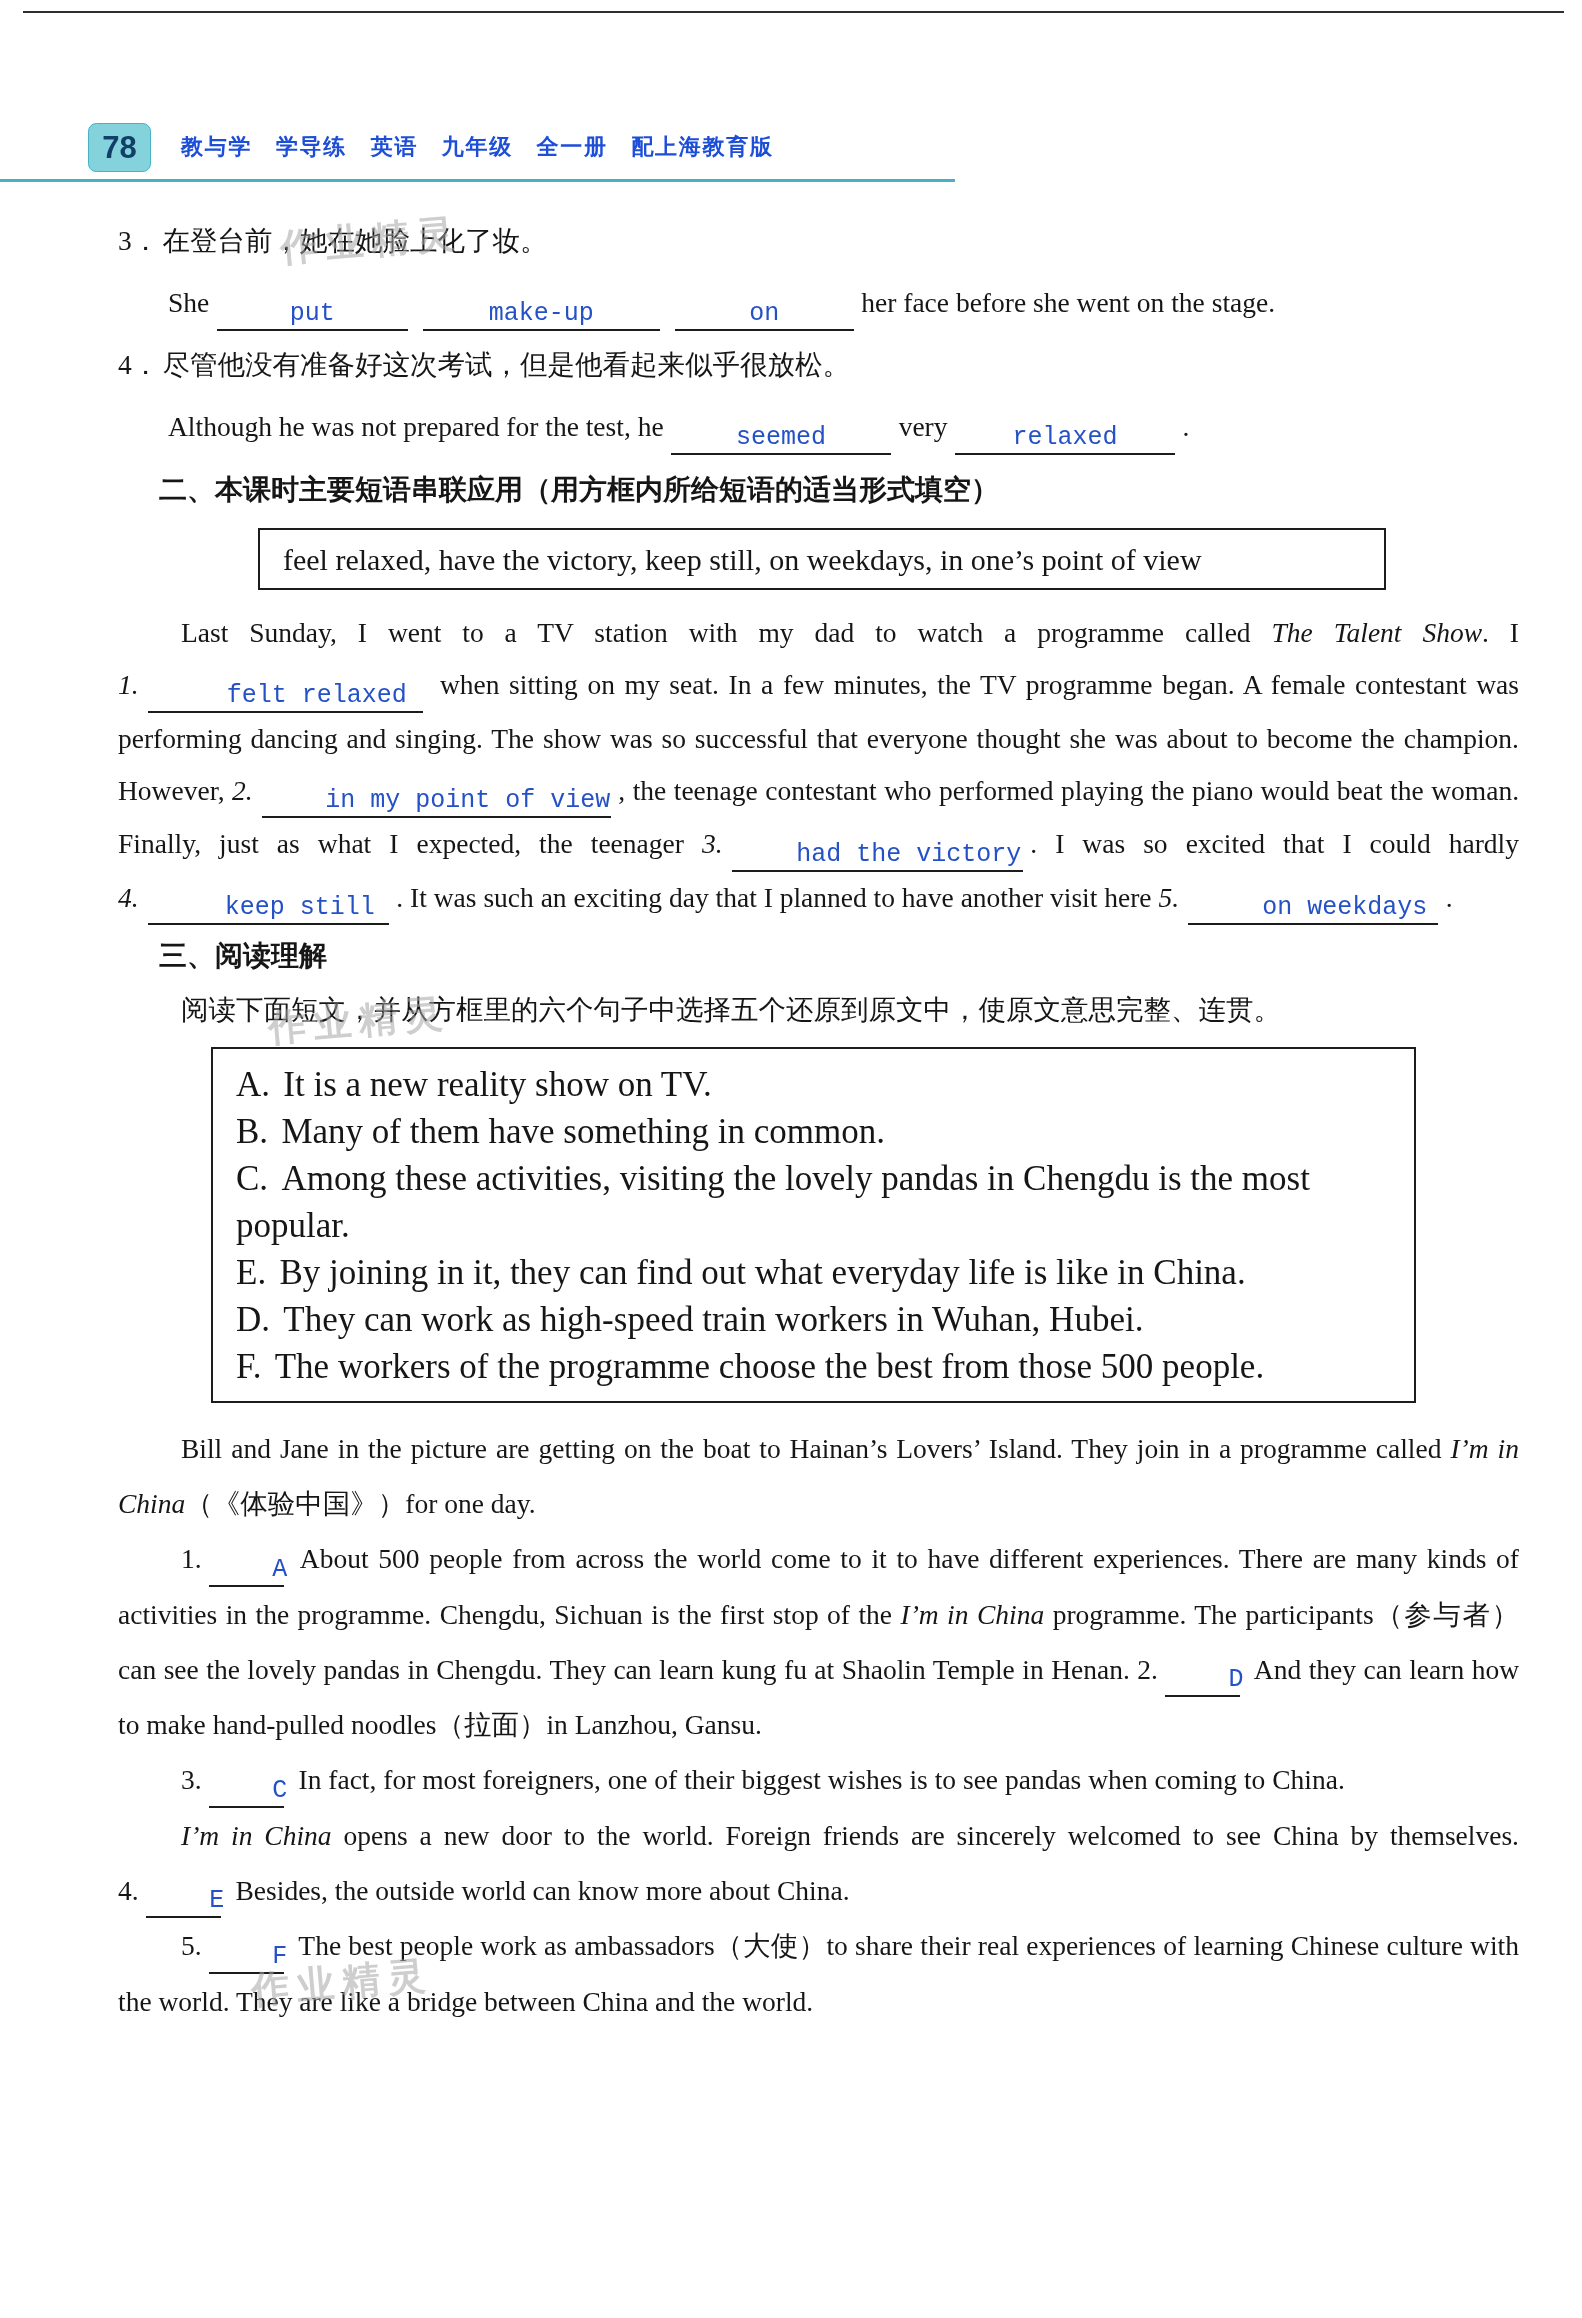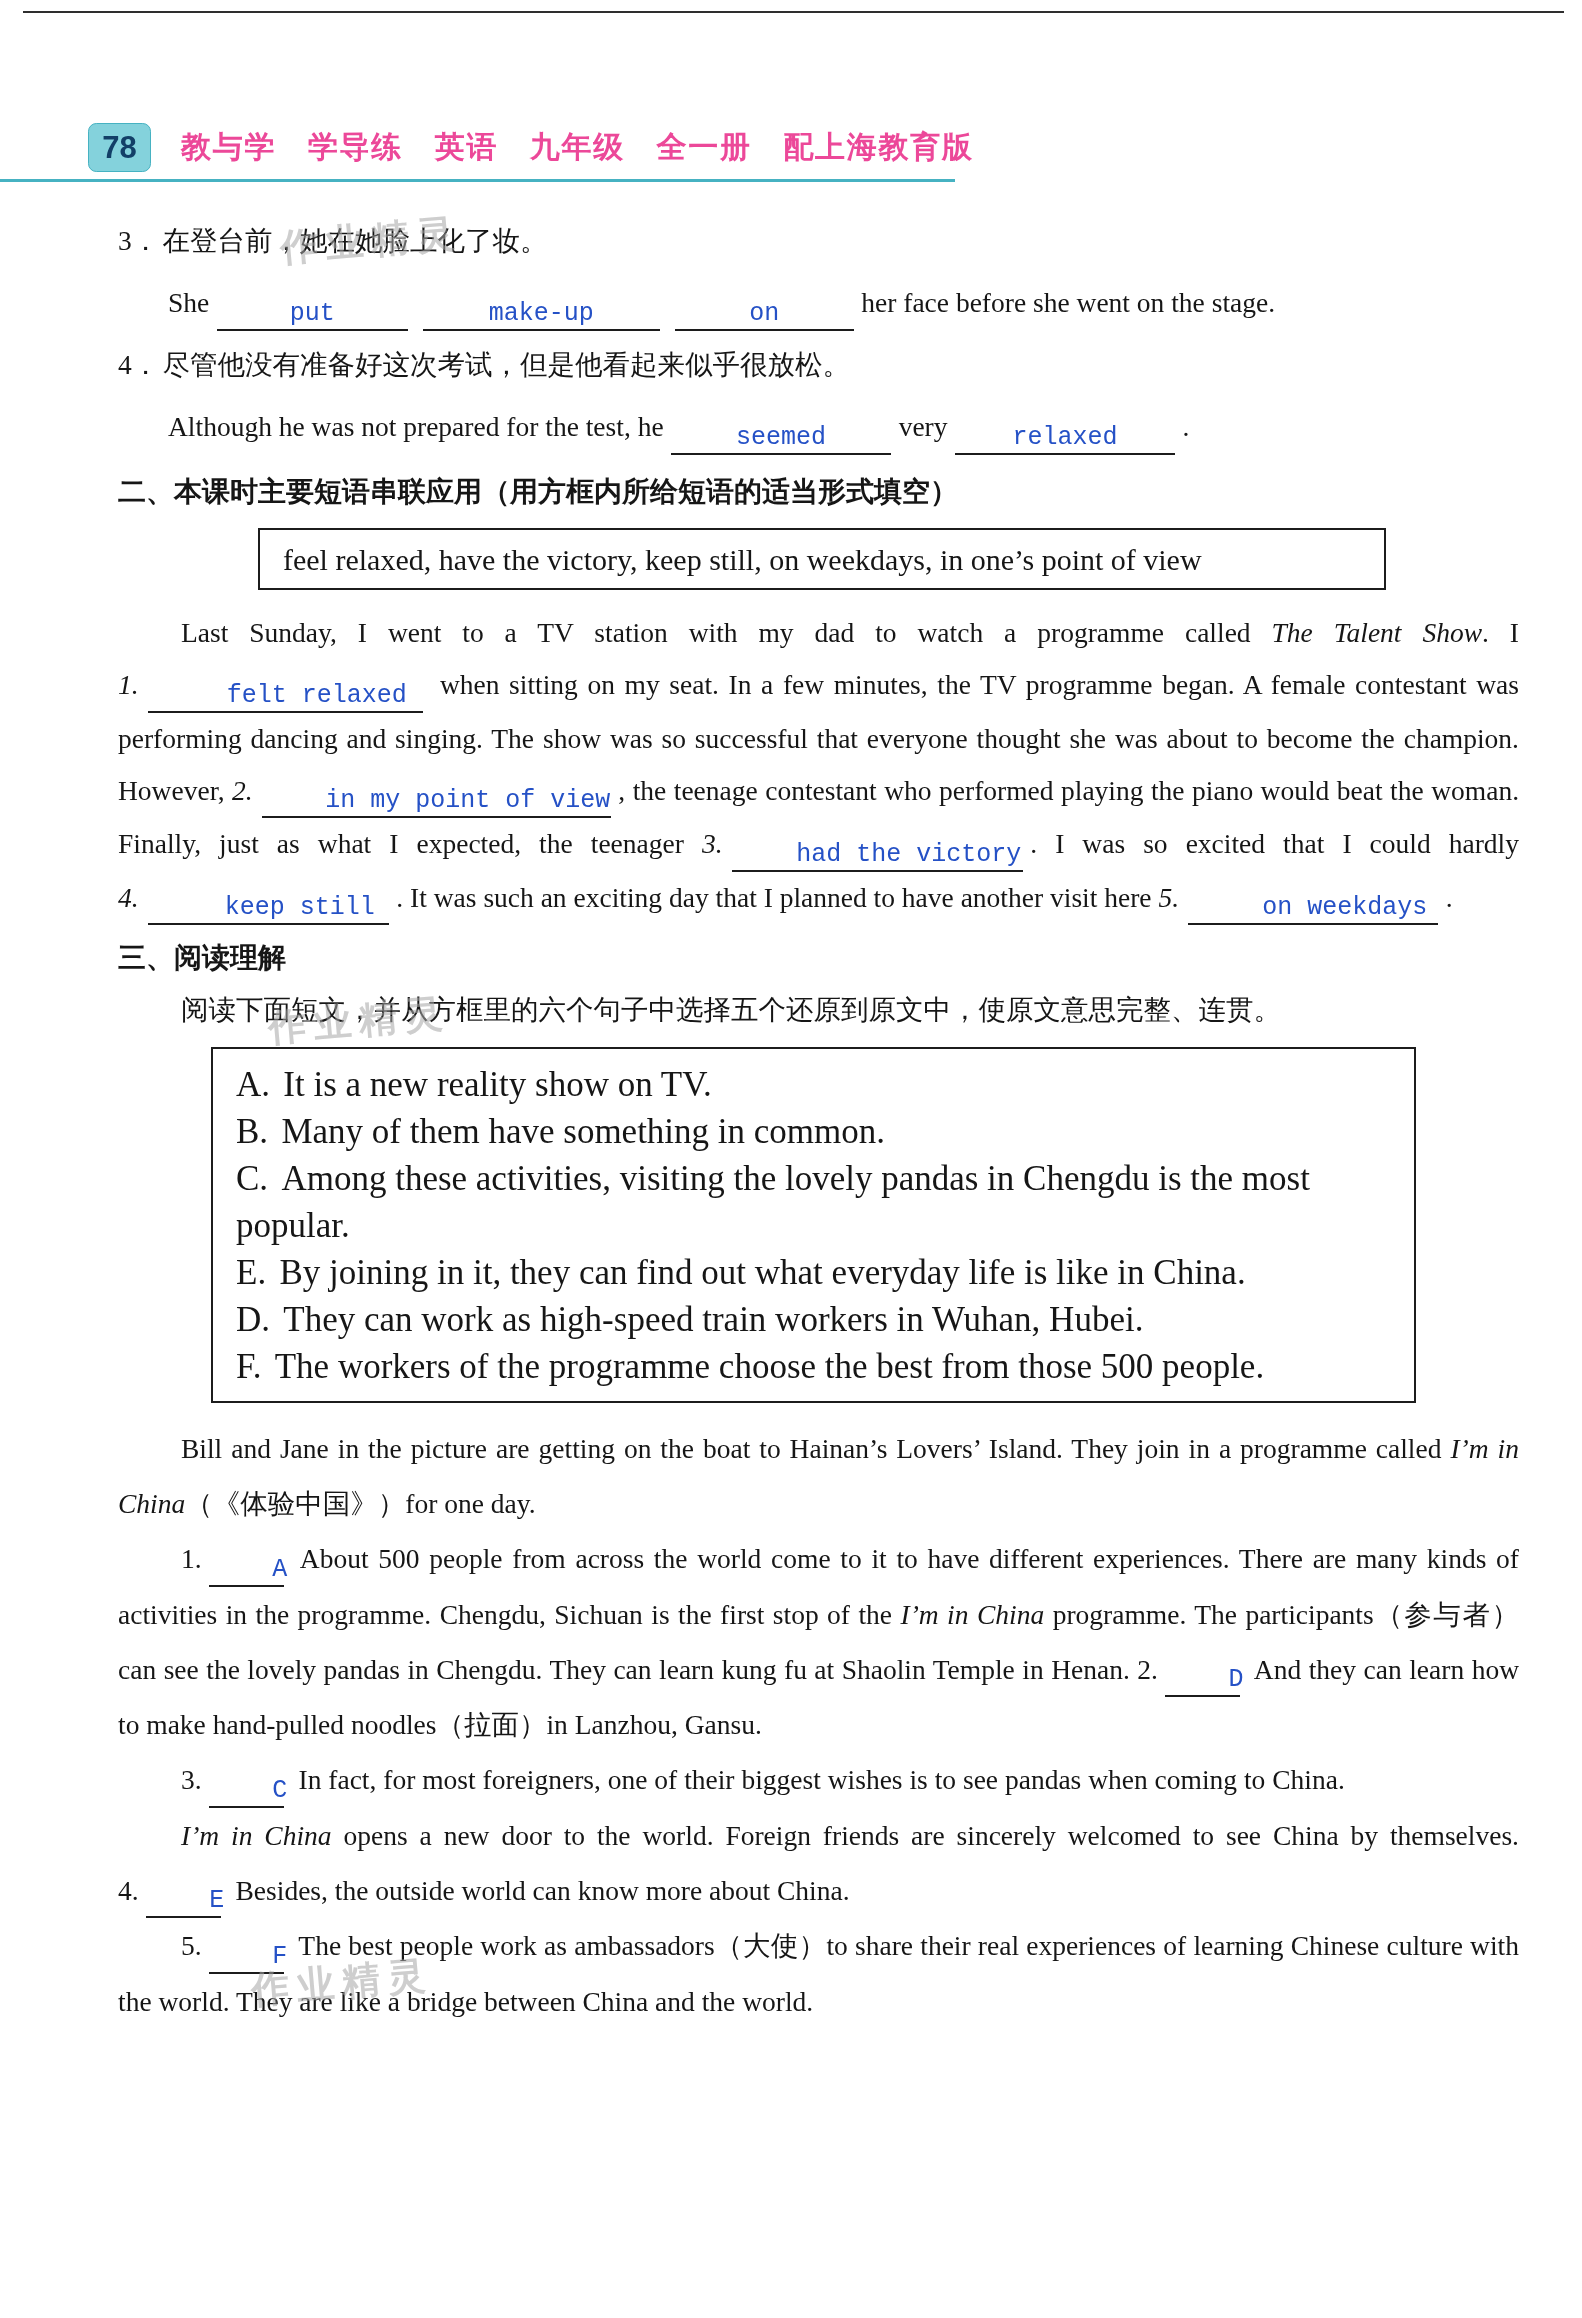--- a/index.html
+++ b/index.html
@@ -6,40 +6,40 @@
   html,body { background:#e9e9e9; }
   body { font-family:"Liberation Serif", serif; color:#161616; }
   .page { position:relative; width:1582px; height:2319px; background:#ffffff; overflow:hidden; margin:0 auto; }
 
   .top-rule { position:absolute; top:10.8px; left:23px; right:18.3px; height:2.5px; background:#2e2e2e; }
 
   .header { position:absolute; top:123px; left:88px; display:flex; align-items:center; gap:30px; }
   .page-num { display:inline-block; background:#84d2dc; border:1.7px solid #46b2c2; border-radius:8.3px;
               color:#123f67; font-weight:bold; font-size:31px; line-height:1; padding:8.3px 13.3px 7.5px;
               font-family:"Liberation Sans", sans-serif; }
-  .header-text { color:#ec4899; font-weight:bold; font-size:30px; letter-spacing:1.7px;
+  .header-text { color:#1d4ed8; font-weight:bold; font-size:22px; letter-spacing:1.7px;
                  font-family:"Liberation Sans", sans-serif; }
   .header-rule { position:absolute; top:179px; left:0; width:955px; height:3.3px; background:#46b2c2; }
 
   .watermark { position:absolute; color:#a7a7a7; opacity:.55; font-size:38px; font-weight:bold;
                font-family:"Liberation Sans", sans-serif; letter-spacing:7.5px; transform:rotate(-5deg);
                pointer-events:none; z-index:5; }
   .wm1 { left:280px; top:215px; }
   .wm2 { left:268px; top:995px; }
   .wm3 { left:251px; top:1957px; }
 
   .content { position:absolute; top:210px; left:118px; width:1401px; font-size:27.5px; }
 
   .items { line-height:62px; }
   .cn-line { font-size:27.5px; }
   .cn-line .num { margin-right:3.3px; }
   .en-line { padding-left:50px; }
 
-  .sec-heading { font-family:Liberation Serif, serif; font-weight:bold; font-size:28px;
-                 line-height:42px; margin-top:11.6px; }
+  .sec-heading { font-family:Liberation Mono, monospace; font-weight:bold; font-size:28px;
+                 line-height:42px; margin-top:11.6px;margin-left:41px; }
   .sec-heading.second { margin-top:13.3px; }
 
   .word-bank-box { margin:15px 0 16.6px 140px; width:1128px; border:2.5px solid #1c1c1c;
                    padding:11.6px 23px; font-size:30px; line-height:35px;font-family:Liberation Serif, serif; }
 
   .story { text-align:justify; line-height:52px; font-size:27.5px; text-indent:63px; margin-top:8.3px; }
 
   .instruction { text-indent:63px; font-size:27.5px; line-height:55px; margin-top:3.3px; }
 
   .options-box { margin:10px 0 18.3px 93px; width:1205px; border:2.5px solid #1c1c1c;

